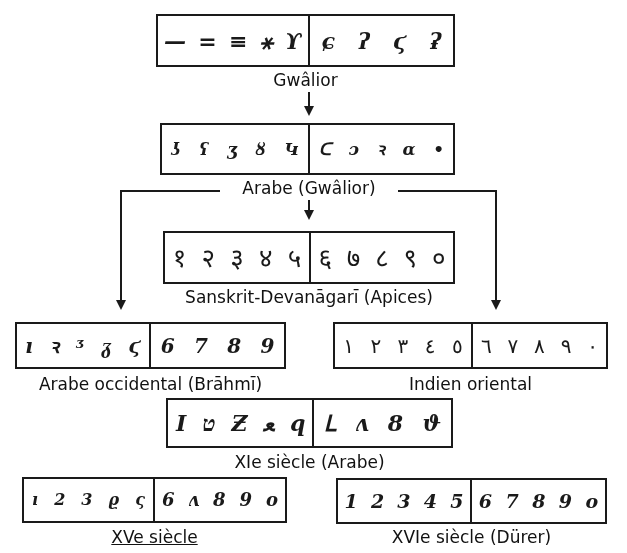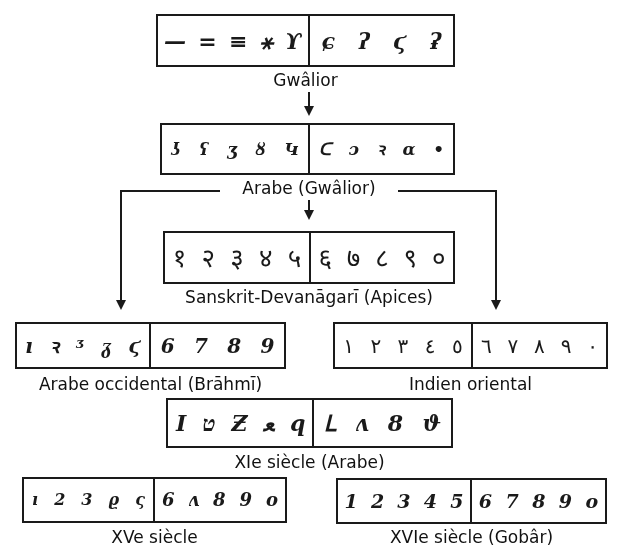--- a/index.html
+++ b/index.html
@@ -144,31 +144,31 @@
     <span class="digit" style="font-size:16px">ς</span>
   </div>
   <div class="half" style="flex:1;">
     <span class="digit" style="font-size:18px">6</span>
     <span class="digit" style="font-size:18px">ʌ</span>
     <span class="digit" style="font-size:18px">8</span>
     <span class="digit" style="font-size:18px">9</span>
     <span class="digit" style="font-size:18px">o</span>
   </div>
 </div>
-<div class="label" style="left:22px;width:265px;top:527px;">XVe siècle</div>
+<div class="label" style="left:22px;width:265px;top:527px;text-decoration:underline;">XVe siècle</div>
 
 <div class="box" style="left:336px;top:478px;width:271px;height:46px;">
   <div class="half left" style="width:134px;">
     <span class="digit" style="font-size:19px">1</span>
     <span class="digit" style="font-size:19px">2</span>
     <span class="digit" style="font-size:19px">3</span>
     <span class="digit" style="font-size:19px">4</span>
     <span class="digit" style="font-size:19px">5</span>
   </div>
   <div class="half" style="flex:1;">
     <span class="digit" style="font-size:19px">6</span>
     <span class="digit" style="font-size:19px">7</span>
     <span class="digit" style="font-size:19px">8</span>
     <span class="digit" style="font-size:19px">9</span>
     <span class="digit" style="font-size:19px">o</span>
   </div>
 </div>
-<div class="label" style="left:336px;width:271px;top:527px;">XVIe siècle (Gobâr)</div>
+<div class="label" style="left:336px;width:271px;top:527px;">XVIe siècle (Dürer)</div>
 
 </body></html>

